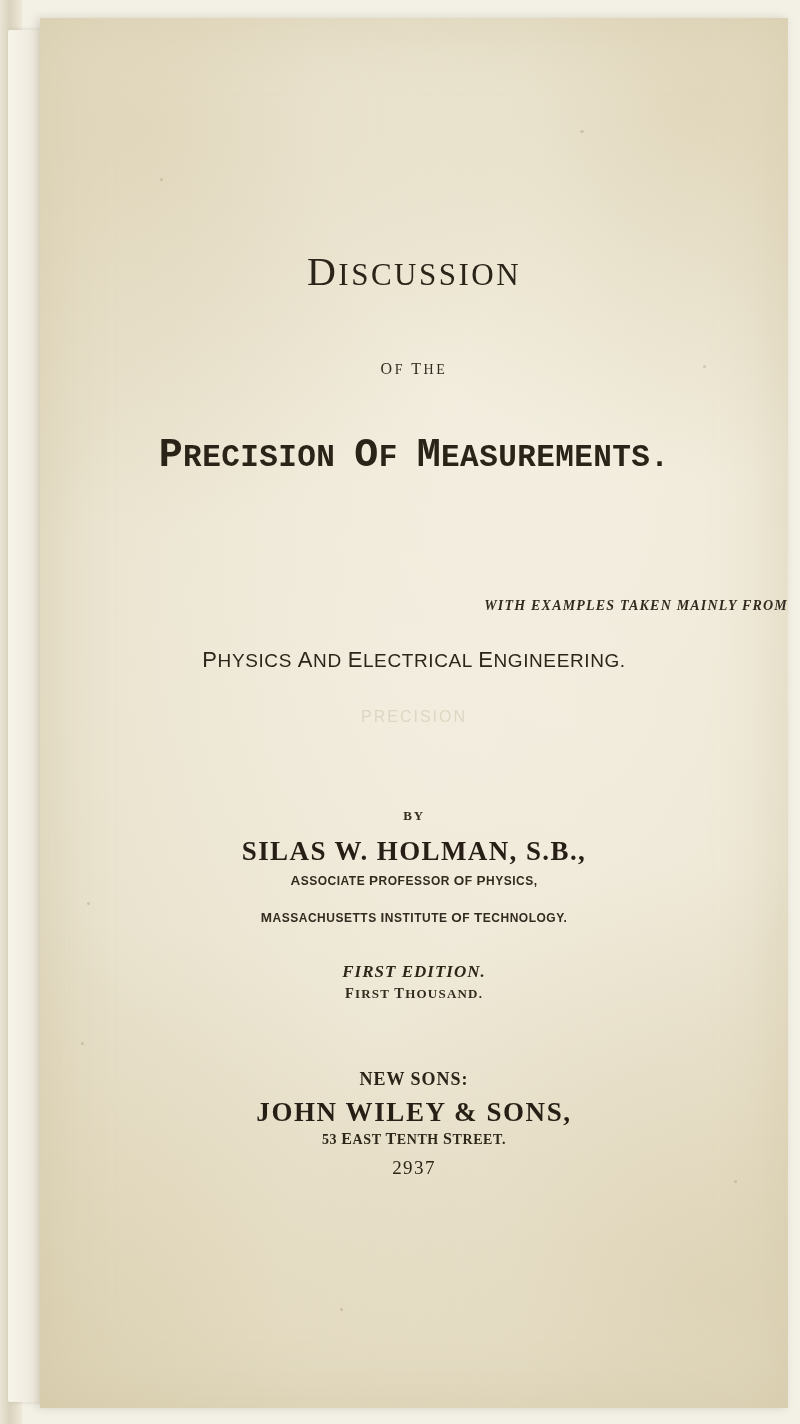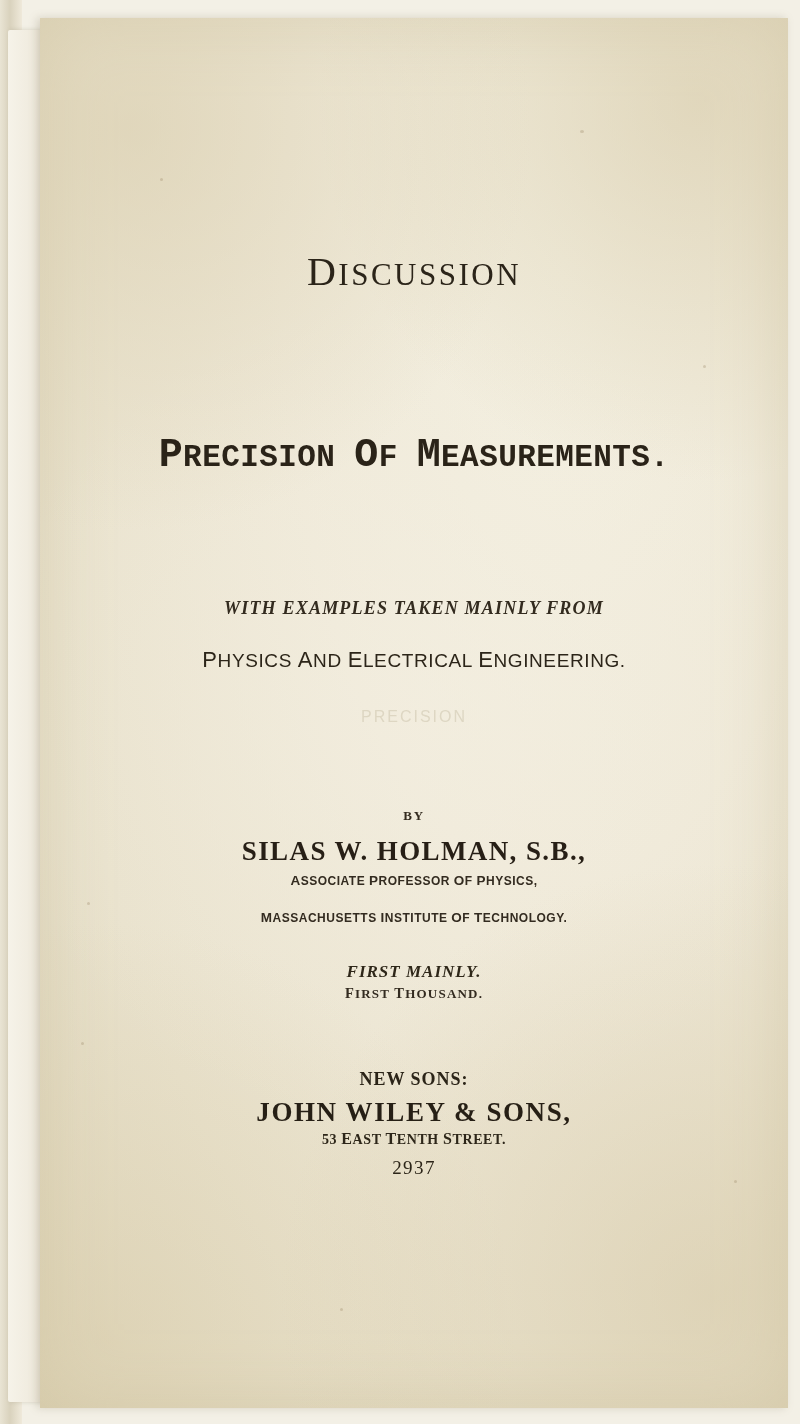--- a/index.html
+++ b/index.html
@@ -121,23 +121,24 @@
     color: #2a2318;
   }
 
   .with-examples {
     position: absolute;
     left: 0; right: 0;
     top: 580px;
     font-family: "Liberation Serif", serif;
     font-style: italic;
     font-weight: 700;
-    font-size: 18px;
+    font-size: 14px;
     letter-spacing: 1.2px;
     color: #332b1f;
+    text-align: right;
   }
 
   .fields {
     position: absolute;
     left: 0; right: 0;
     top: 629px;
     font-family: "Liberation Sans", sans-serif;
     font-size: 22px;
     letter-spacing: 0.6px;
     color: #2c2519;
@@ -275,37 +276,38 @@
     <div class="speck" style="left:663px; top:347px; width:3px; height:3px;"></div>
     <div class="speck" style="left:47px;  top:884px; width:3px; height:3px;"></div>
     <div class="speck" style="left:41px;  top:1024px; width:3px; height:3px;"></div>
     <div class="speck" style="left:694px; top:1162px; width:3px; height:3px;"></div>
     <div class="speck" style="left:300px; top:1290px; width:3px; height:3px;"></div>
 
     <div class="content">
 
       <div class="title-main"><span style="font-size: 40px;">D</span><span style="font-size: 31px;">I</span><span style="font-size: 31px;">S</span><span style="font-size: 31px;">C</span><span style="font-size: 31px;">U</span><span style="font-size: 31px;">S</span><span style="font-size: 31px;">S</span><span style="font-size: 31px;">I</span><span style="font-size: 31px;">O</span><span style="font-size: 31px;">N</span></div>
 
+      <div class="of-the"><span style="font-size: 16px;">O</span><span style="font-size: 14px;">F</span><span style="font-size: 14px;"> </span><span style="font-size: 16px;">T</span><span style="font-size: 14px;">H</span><span style="font-size: 14px;">E</span></div>
 
       <div class="title-sub"><span style="font-size: 40px;">P</span><span style="font-size: 31px;">R</span><span style="font-size: 31px;">E</span><span style="font-size: 31px;">C</span><span style="font-size: 31px;">I</span><span style="font-size: 31px;">S</span><span style="font-size: 31px;">I</span><span style="font-size: 31px;">O</span><span style="font-size: 31px;">N</span><span style="font-size: 31px;"> </span><span style="font-size: 40px;">O</span><span style="font-size: 31px;">F</span><span style="font-size: 31px;"> </span><span style="font-size: 40px;">M</span><span style="font-size: 31px;">E</span><span style="font-size: 31px;">A</span><span style="font-size: 31px;">S</span><span style="font-size: 31px;">U</span><span style="font-size: 31px;">R</span><span style="font-size: 31px;">E</span><span style="font-size: 31px;">M</span><span style="font-size: 31px;">E</span><span style="font-size: 31px;">N</span><span style="font-size: 31px;">T</span><span style="font-size: 31px;">S</span><span style="font-size: 31px;">.</span></div>
 
       <div class="ghost">PRECISION</div>
 
       <div class="with-examples">WITH EXAMPLES TAKEN MAINLY FROM</div>
 
       <div class="fields"><span style="font-size: 22px;">P</span><span style="font-size: 19px;">H</span><span style="font-size: 19px;">Y</span><span style="font-size: 19px;">S</span><span style="font-size: 19px;">I</span><span style="font-size: 19px;">C</span><span style="font-size: 19px;">S</span><span style="font-size: 19px;"> </span><span style="font-size: 22px;">A</span><span style="font-size: 19px;">N</span><span style="font-size: 19px;">D</span><span style="font-size: 19px;"> </span><span style="font-size: 22px;">E</span><span style="font-size: 19px;">L</span><span style="font-size: 19px;">E</span><span style="font-size: 19px;">C</span><span style="font-size: 19px;">T</span><span style="font-size: 19px;">R</span><span style="font-size: 19px;">I</span><span style="font-size: 19px;">C</span><span style="font-size: 19px;">A</span><span style="font-size: 19px;">L</span><span style="font-size: 19px;"> </span><span style="font-size: 22px;">E</span><span style="font-size: 19px;">N</span><span style="font-size: 19px;">G</span><span style="font-size: 19px;">I</span><span style="font-size: 19px;">N</span><span style="font-size: 19px;">E</span><span style="font-size: 19px;">E</span><span style="font-size: 19px;">R</span><span style="font-size: 19px;">I</span><span style="font-size: 19px;">N</span><span style="font-size: 19px;">G</span><span style="font-size: 19px;">.</span></div>
 
       <div class="by">BY</div>
 
       <div class="author">SILAS W. HOLMAN, S.B.,</div>
 
       <div class="affil1"><span style="font-size: 13.5px;">A</span><span style="font-size: 12px;">S</span><span style="font-size: 12px;">S</span><span style="font-size: 12px;">O</span><span style="font-size: 12px;">C</span><span style="font-size: 12px;">I</span><span style="font-size: 12px;">A</span><span style="font-size: 12px;">T</span><span style="font-size: 12px;">E</span><span style="font-size: 12px;"> </span><span style="font-size: 13.5px;">P</span><span style="font-size: 12px;">R</span><span style="font-size: 12px;">O</span><span style="font-size: 12px;">F</span><span style="font-size: 12px;">E</span><span style="font-size: 12px;">S</span><span style="font-size: 12px;">S</span><span style="font-size: 12px;">O</span><span style="font-size: 12px;">R</span><span style="font-size: 12px;"> </span><span style="font-size: 13.5px;">O</span><span style="font-size: 12px;">F</span><span style="font-size: 12px;"> </span><span style="font-size: 13.5px;">P</span><span style="font-size: 12px;">H</span><span style="font-size: 12px;">Y</span><span style="font-size: 12px;">S</span><span style="font-size: 12px;">I</span><span style="font-size: 12px;">C</span><span style="font-size: 12px;">S</span><span style="font-size: 12px;">,</span></div>
       <div class="affil2"><span style="font-size: 13.5px;">M</span><span style="font-size: 12px;">A</span><span style="font-size: 12px;">S</span><span style="font-size: 12px;">S</span><span style="font-size: 12px;">A</span><span style="font-size: 12px;">C</span><span style="font-size: 12px;">H</span><span style="font-size: 12px;">U</span><span style="font-size: 12px;">S</span><span style="font-size: 12px;">E</span><span style="font-size: 12px;">T</span><span style="font-size: 12px;">T</span><span style="font-size: 12px;">S</span><span style="font-size: 12px;"> </span><span style="font-size: 13.5px;">I</span><span style="font-size: 12px;">N</span><span style="font-size: 12px;">S</span><span style="font-size: 12px;">T</span><span style="font-size: 12px;">I</span><span style="font-size: 12px;">T</span><span style="font-size: 12px;">U</span><span style="font-size: 12px;">T</span><span style="font-size: 12px;">E</span><span style="font-size: 12px;"> </span><span style="font-size: 13.5px;">O</span><span style="font-size: 12px;">F</span><span style="font-size: 12px;"> </span><span style="font-size: 13.5px;">T</span><span style="font-size: 12px;">E</span><span style="font-size: 12px;">C</span><span style="font-size: 12px;">H</span><span style="font-size: 12px;">N</span><span style="font-size: 12px;">O</span><span style="font-size: 12px;">L</span><span style="font-size: 12px;">O</span><span style="font-size: 12px;">G</span><span style="font-size: 12px;">Y</span><span style="font-size: 12px;">.</span></div>
 
-      <div class="edition">FIRST MAINLY.</div>
+      <div class="edition">FIRST EDITION.</div>
       <div class="thousand"><span style="font-size: 14.5px;">F</span><span style="font-size: 13px;">I</span><span style="font-size: 13px;">R</span><span style="font-size: 13px;">S</span><span style="font-size: 13px;">T</span><span style="font-size: 13px;"> </span><span style="font-size: 14.5px;">T</span><span style="font-size: 13px;">H</span><span style="font-size: 13px;">O</span><span style="font-size: 13px;">U</span><span style="font-size: 13px;">S</span><span style="font-size: 13px;">A</span><span style="font-size: 13px;">N</span><span style="font-size: 13px;">D</span><span style="font-size: 13px;">.</span></div>
 
       <div class="city">NEW SONS:</div>
       <div class="publisher">JOHN WILEY &amp; SONS,</div>
       <div class="address"><span style="font-size: 14px;">5</span><span style="font-size: 14px;">3</span><span style="font-size: 14px;"> </span><span style="font-size: 16px;">E</span><span style="font-size: 14px;">A</span><span style="font-size: 14px;">S</span><span style="font-size: 14px;">T</span><span style="font-size: 14px;"> </span><span style="font-size: 16px;">T</span><span style="font-size: 14px;">E</span><span style="font-size: 14px;">N</span><span style="font-size: 14px;">T</span><span style="font-size: 14px;">H</span><span style="font-size: 14px;"> </span><span style="font-size: 16px;">S</span><span style="font-size: 14px;">T</span><span style="font-size: 14px;">R</span><span style="font-size: 14px;">E</span><span style="font-size: 14px;">E</span><span style="font-size: 14px;">T</span><span style="font-size: 14px;">.</span></div>
       <div class="year">2937</div>
 
     </div>
   </div>
 </div>

